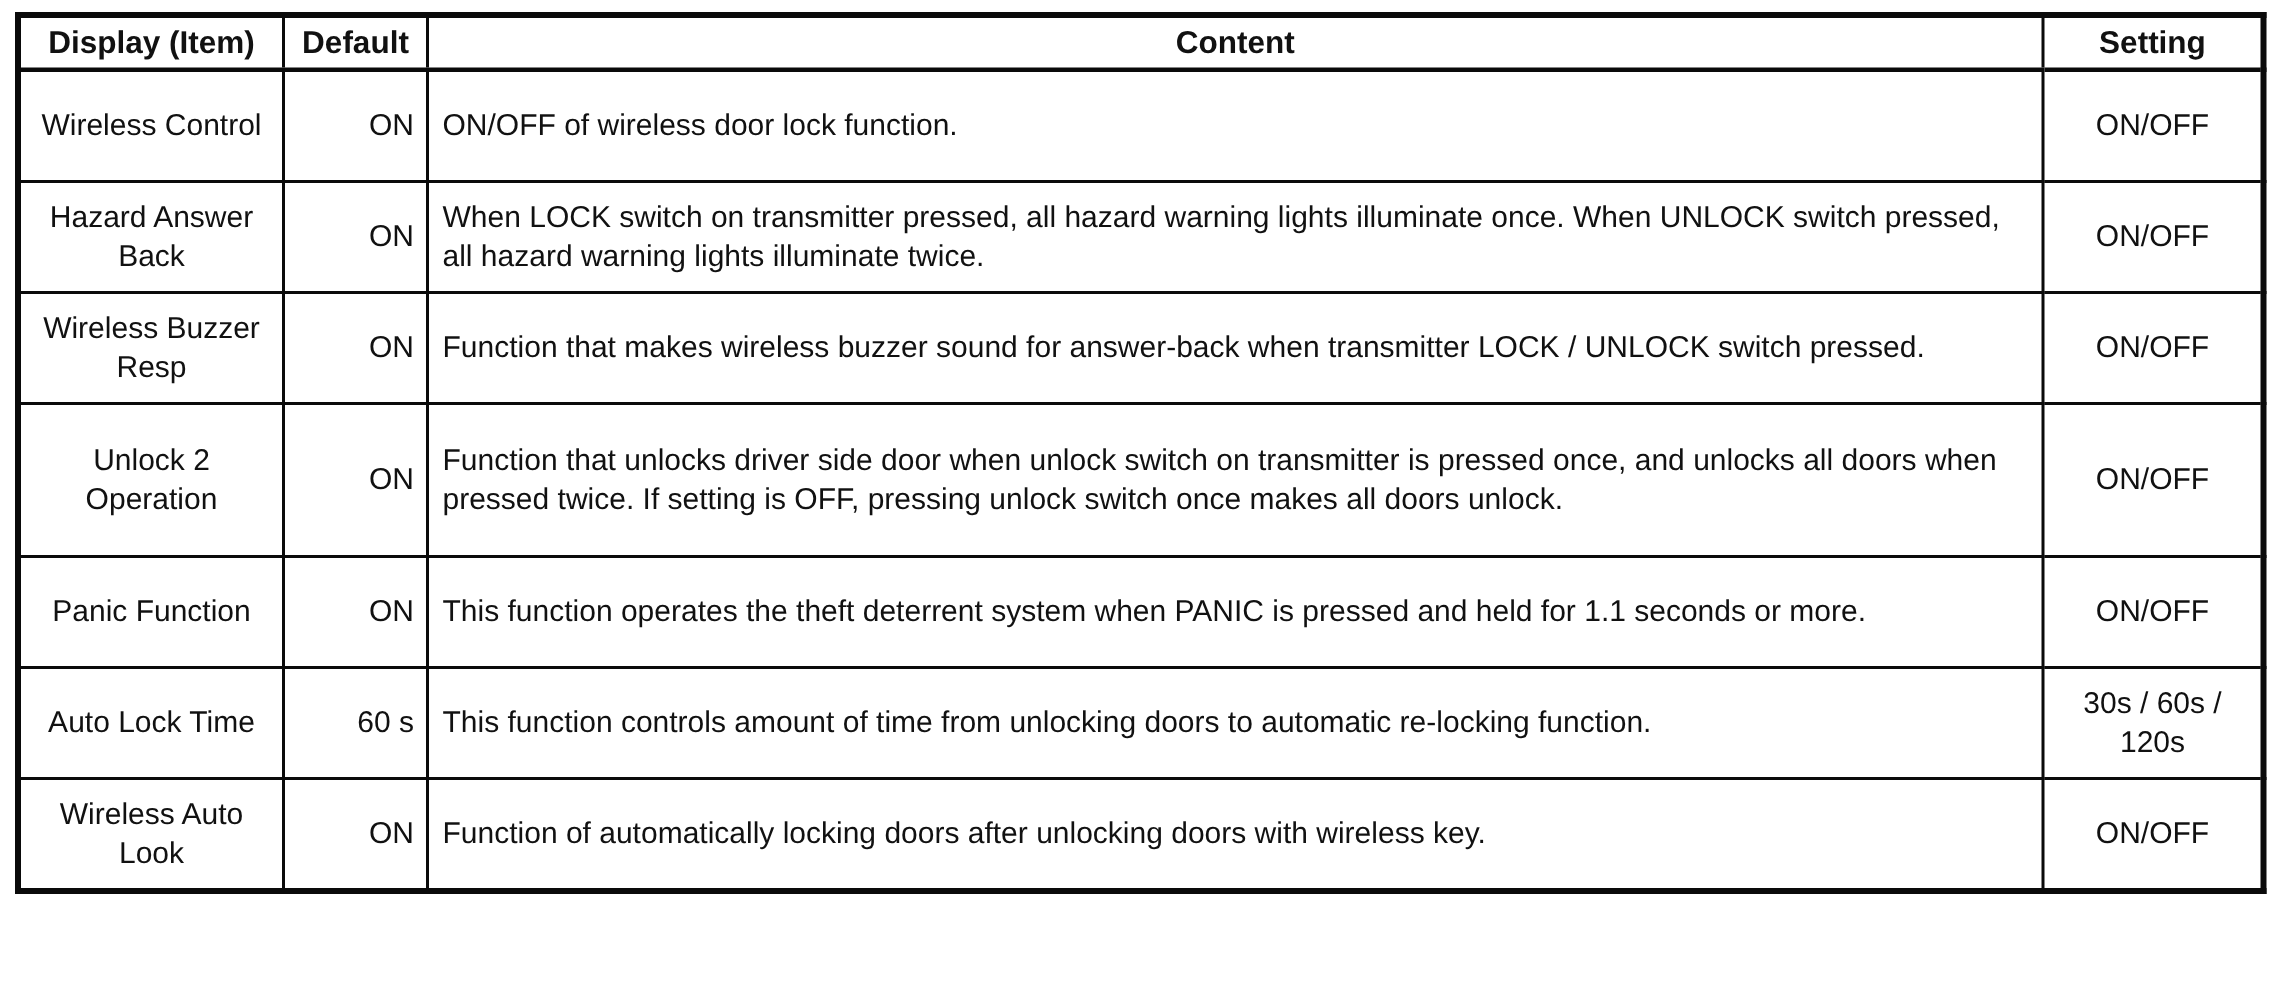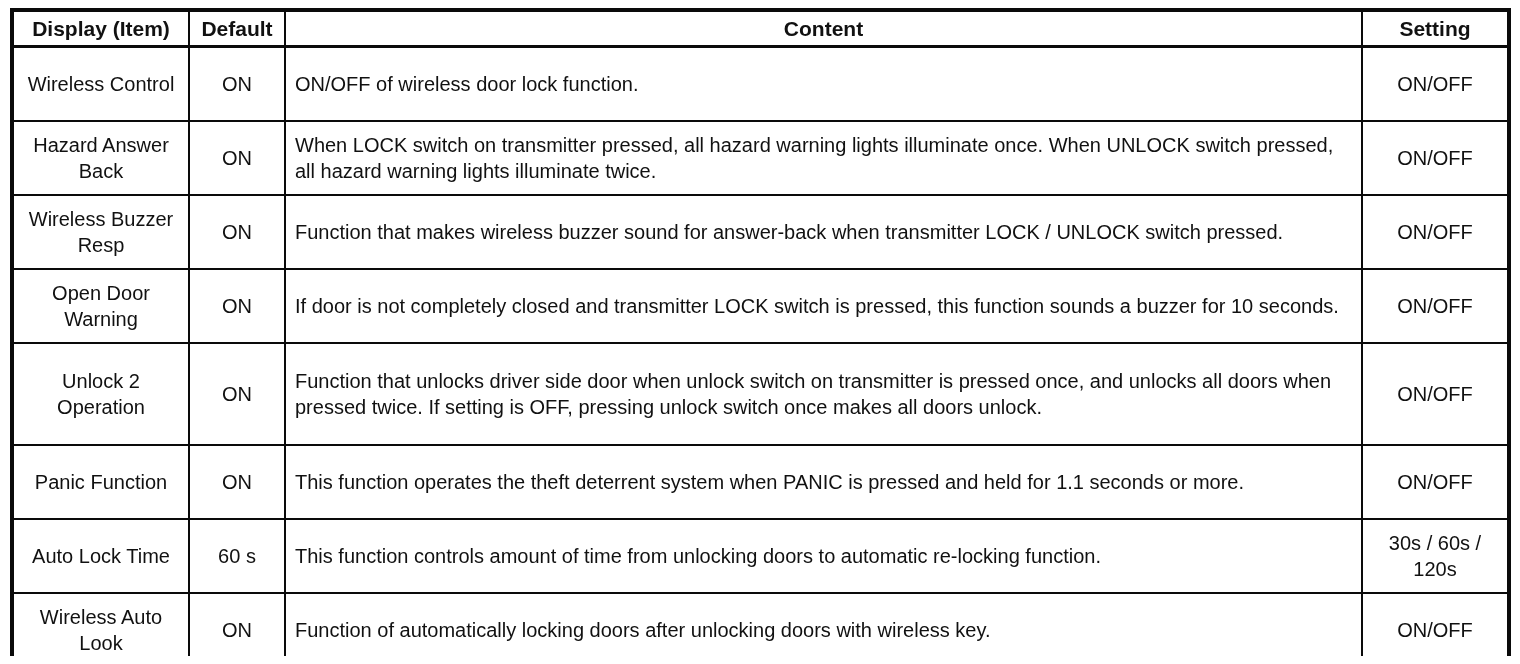--- a/index.html
+++ b/index.html
@@ -50,21 +50,21 @@
     font-size: 21px;
     text-align: center;
     height: 29px;
     padding: 2px 4px;
   }
   td.cell-item {
     text-align: center;
     height: 64px;
   }
   td.cell-default {
-    text-align: center;
+    text-align: right;
   }
   td.cell-content {
     text-align: left;
     padding-left: 9px;
   }
   td.cell-setting {
     text-align: center;
     padding-left: 4px;
     padding-right: 4px;
   }
@@ -101,26 +101,20 @@
           <td class="cell-default">ON</td>
           <td class="cell-content">When LOCK switch on transmitter pressed, all hazard warning lights illuminate once. When UNLOCK switch pressed, all hazard warning lights illuminate twice.</td>
           <td class="cell-setting">ON/OFF</td>
         </tr>
         <tr>
           <td class="cell-item">Wireless Buzzer Resp</td>
           <td class="cell-default">ON</td>
           <td class="cell-content">Function that makes wireless buzzer sound for answer-back when transmitter LOCK / UNLOCK switch pressed.</td>
           <td class="cell-setting">ON/OFF</td>
         </tr>
-        <tr>
-          <td class="cell-item">Open Door Warning</td>
-          <td class="cell-default">ON</td>
-          <td class="cell-content">If door is not completely closed and transmitter LOCK switch is pressed, this function sounds a buzzer for 10 seconds.</td>
-          <td class="cell-setting">ON/OFF</td>
-        </tr>
         <tr class="row-tall">
           <td class="cell-item">Unlock 2 Operation</td>
           <td class="cell-default">ON</td>
           <td class="cell-content">Function that unlocks driver side door when unlock switch on transmitter is pressed once, and unlocks all doors when pressed twice. If setting is OFF, pressing unlock switch once makes all doors unlock.</td>
           <td class="cell-setting">ON/OFF</td>
         </tr>
         <tr>
           <td class="cell-item">Panic Function</td>
           <td class="cell-default">ON</td>
           <td class="cell-content">This function operates the theft deterrent system when PANIC is pressed and held for 1.1 seconds or more.</td>

